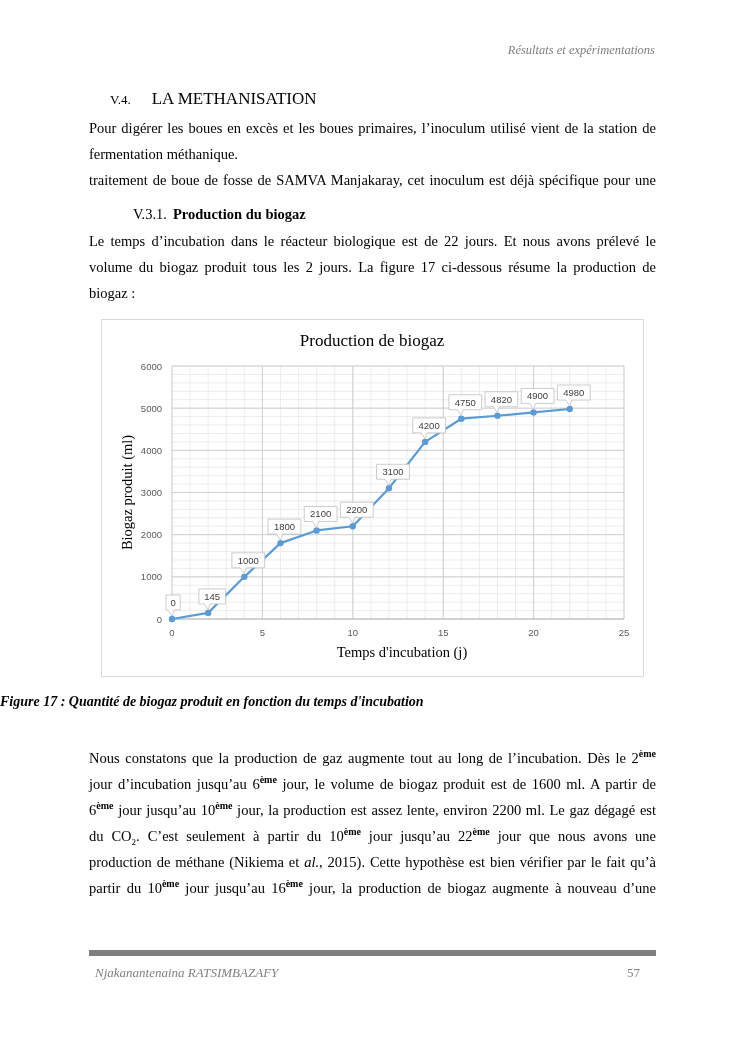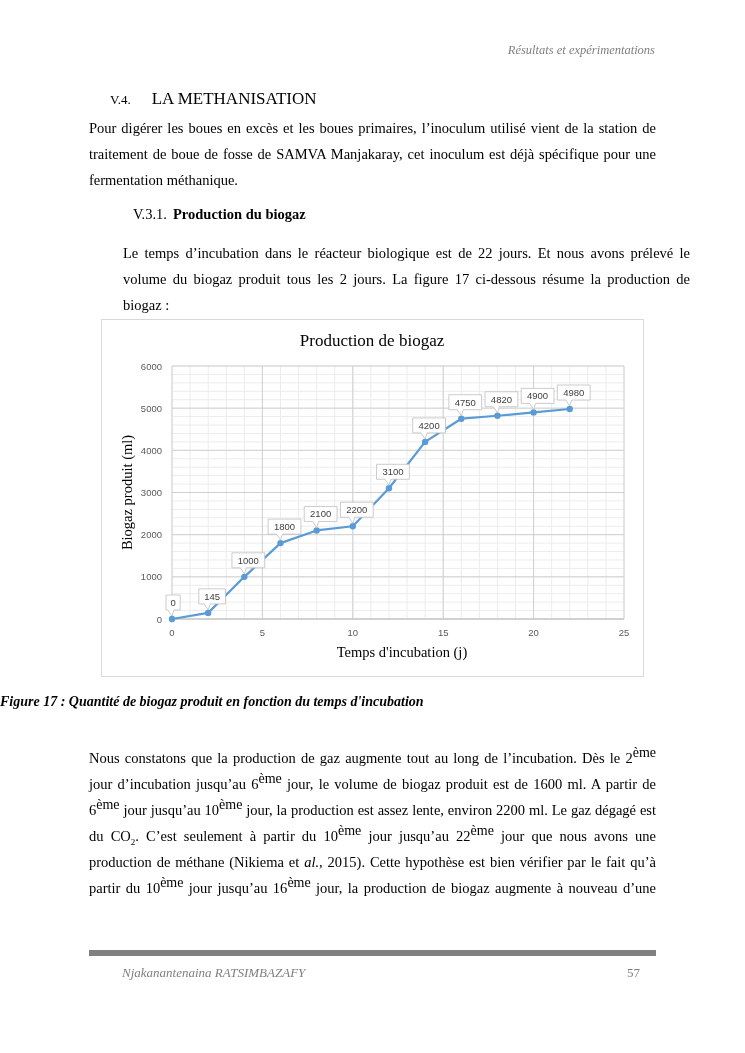--- a/index.html
+++ b/index.html
@@ -9,53 +9,53 @@
                   font-size: 12.5px; color: #7f7f7f; text-align: center; }
   .h-section { position: absolute; top: 89px; left: 110px; font-size: 17px; }
   .h-section .num { font-size: 13px; margin-right: 21px; }
   .para { position: absolute; left: 89px; width: 567px; font-size: 14.5px;
           line-height: 26px; text-align: justify; }
   .para .line { display: block; text-align-last: justify; white-space: nowrap; }
   .para .line.last { text-align-last: left; }
   .h-sub { position: absolute; top: 206px; left: 133px; font-size: 14.5px; }
   .h-sub .num { margin-right: 6px; }
   .h-sub .title { font-weight: bold; font-family: Liberation Serif, serif; }
-  sup { font-size: 14px; line-height: 0; vertical-align: super; }
+  sup { font-size: 10px; line-height: 0; vertical-align: super; font-weight: bold; }
   sub { font-size: 9px; line-height: 0; }
   .chart-frame { position: absolute; left: 101px; top: 319px; width: 541px; height: 356px;
                  border: 1px solid #d9d9d9; background: #fff; }
   .chart-frame svg { position: absolute; left: 0; top: 0; }
   .caption { position: absolute; top: 694px; left: 0; width: 745px; text-align: left;
              font-weight: bold; font-style: italic; font-size: 14px; }
   .footer-rule { position: absolute; left: 89px; top: 950px; width: 567px; height: 6px;
                  background: #808080; }
   .footer-author { position: absolute; left: 95px; top: 965px; font-style: italic;
-                   font-size: 13px; color: #7f7f7f; margin-left: 27px; }
+                   font-size: 13px; color: #7f7f7f; }
   .footer-page { position: absolute; right: 105px; top: 965px; font-size: 13px; color: #7f7f7f; }
 </style>
 </head>
 <body>
 
 <div class="running-head">Résultats et expérimentations</div>
 
 <div class="h-section">
   <span class="num">V.4.</span><span>LA METHANISATION</span>
 </div>
 
 <div class="para" style="top:115px;">
   <span class="line">Pour digérer les boues en excès et les boues primaires, l’inoculum utilisé vient de la station de</span>
+  <span class="line last">fermentation méthanique.</span>
   <span class="line">traitement de boue de fosse de SAMVA Manjakaray, cet inoculum est déjà spécifique pour une</span>
-  <span class="line last">fermentation méthanique.</span>
 </div>
 
 <div class="h-sub">
   <span class="num">V.3.1.</span><span class="title">Production du biogaz</span>
 </div>
 
-<div class="para" style="top:240px;margin-left:34px;">
+<div class="para" style="top:228px;">
   <span class="line">Le temps d’incubation dans le réacteur biologique est de 22 jours. Et nous avons prélevé le</span>
   <span class="line">volume du biogaz produit tous les 2 jours. La figure 17 ci-dessous résume la production de</span>
   <span class="line last">biogaz :</span>
 </div>
 
 <div class="chart-frame">
   <svg id="chart" width="541" height="356">
       <line x1="70" x2="70" y1="46" y2="299" stroke="#ececec" stroke-width="1"></line>
       <line x1="88.08" x2="88.08" y1="46" y2="299" stroke="#ececec" stroke-width="1"></line>
       <line x1="106.16" x2="106.16" y1="46" y2="299" stroke="#ececec" stroke-width="1"></line>

